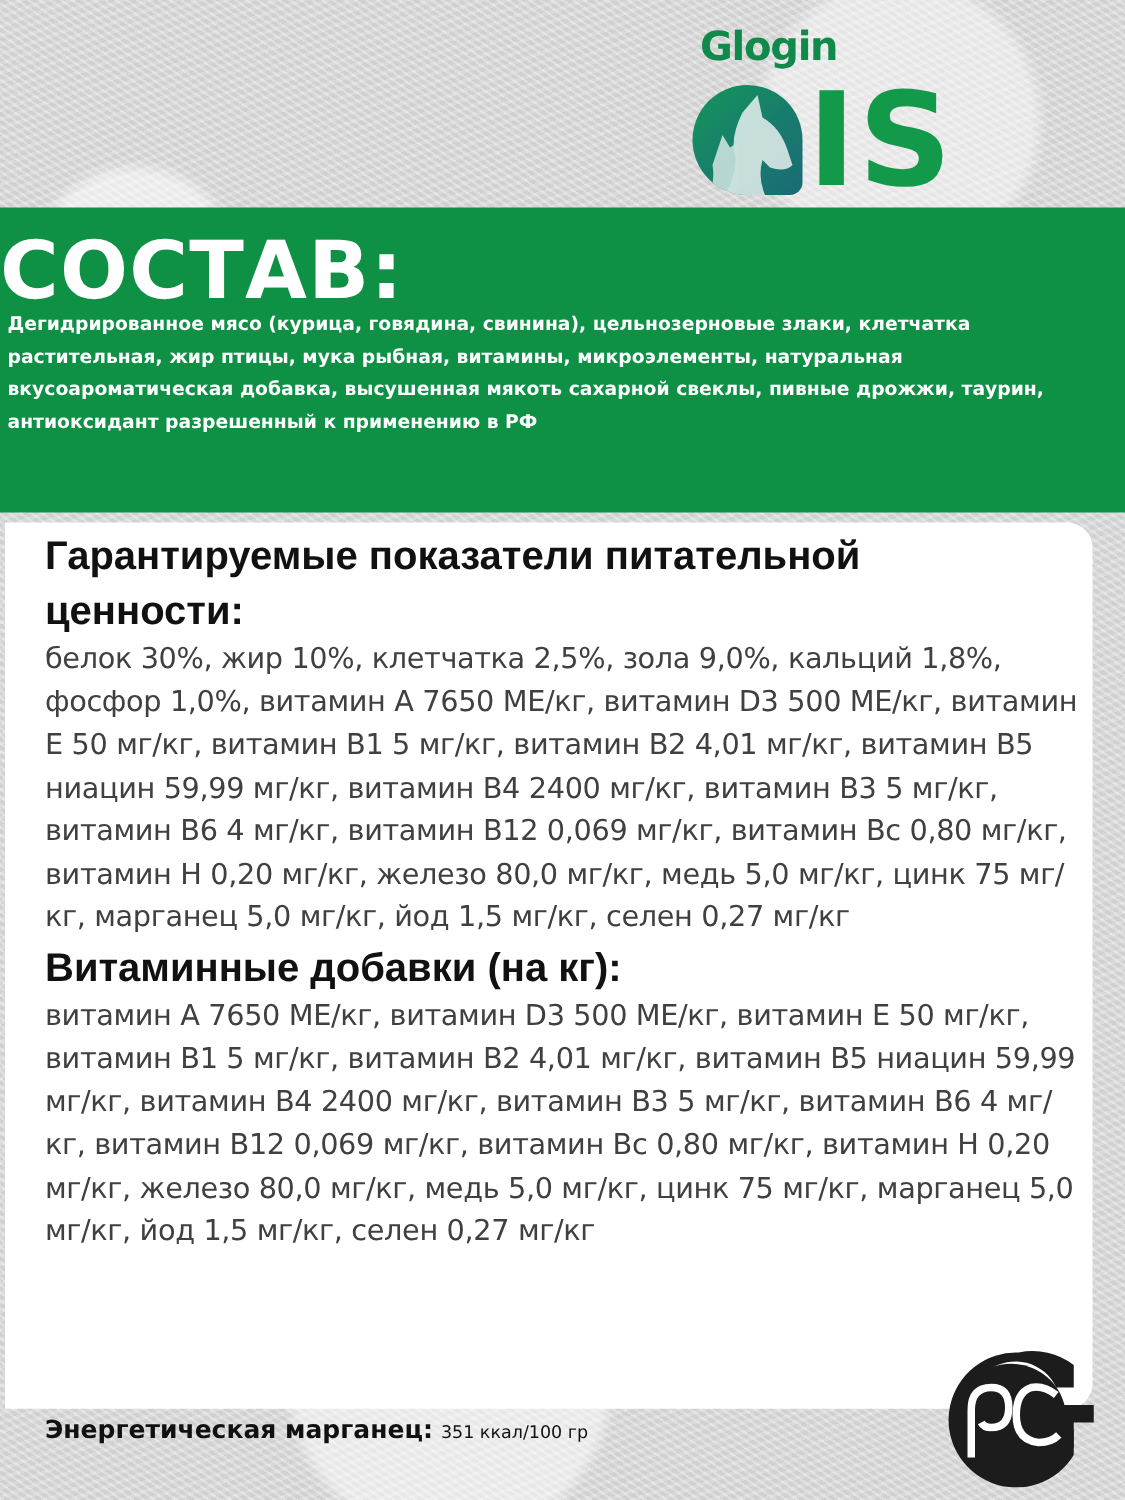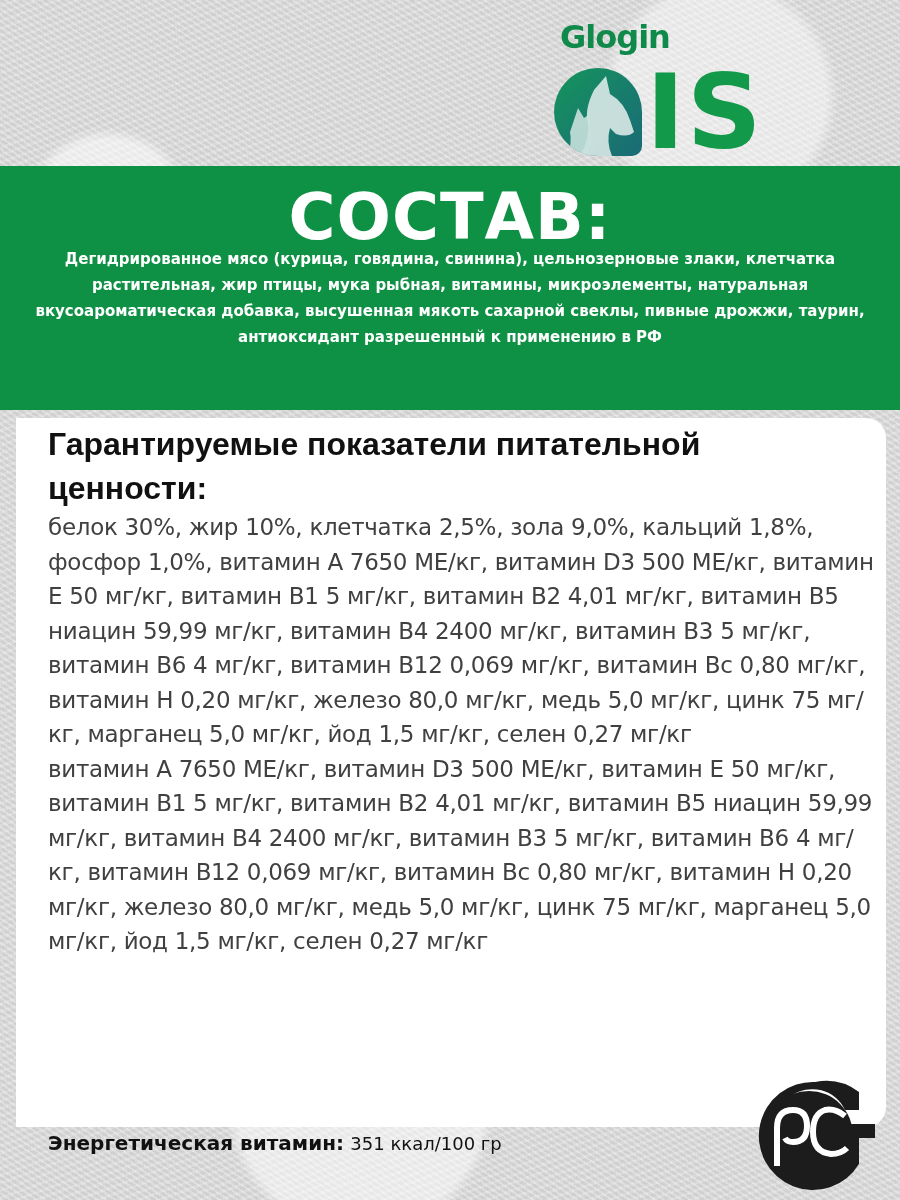--- a/index.html
+++ b/index.html
@@ -29,49 +29,49 @@
   }
   .logo-a {
     display: inline-block; width: 88px; height: 88px; margin: 0 4px 6px 4px;
     border-radius: 44px 44px 10px 44px;
     background: linear-gradient(135deg, #15955a 0%, #187a6e 60%, #1a6b74 100%);
     position: relative; overflow: hidden;
   }
   .logo-a svg { position: absolute; left: 0; top: 0; }
   .band {
     position: absolute; left: 0; top: 166px; width: 900px; height: 244px;
-    background: #0f9145; color: #ffffff; text-align: center;
+    background: #0f9145; color: #ffffff; text-align: left;
   }
   .band-title {
     font-family: "DejaVu Sans", sans-serif; font-weight: bold;
     font-size: 64px; line-height: 66px; margin-top: 18px; letter-spacing: 1px;
   }
   .band-text {
     font-family: "DejaVu Sans", sans-serif; font-weight: bold;
     font-size: 15px; line-height: 26px; padding: 0 6px; margin-top: -4px;
   }
   .card {
-    position: absolute; left: 16px; top: 418px; width: 870px; height: 709px;
+    position: absolute; left: 4px; top: 418px; width: 870px; height: 709px;
     background: #ffffff; border-radius: 0 20px 20px 0;
   }
   .h {
     font-family: "Liberation Sans", sans-serif; font-weight: bold;
     font-size: 32px; line-height: 44px; color: #111; margin: 0 0 0 32px;
   }
   .h1 { padding-top: 4px; width: 800px; }
   .p {
     font-family: "DejaVu Sans", sans-serif; font-size: 23px; line-height: 34.5px;
     color: #404040; margin-left: 32px; width: 830px; letter-spacing: -0.3px;
   }
   .energy {
     position: absolute; left: 32px; top: 713px;
     font-family: "DejaVu Sans", sans-serif; font-size: 20px; color: #111;
   }
   .energy b { font-weight: bold; }
-  .energy span.val { font-size: 18px; }
+  .energy span.val { font-size: 14px; }
   .rst {
     position: absolute; left: 747px; top: 1080px; width: 130px; height: 110px;
   }
 </style>
 </head>
 <body>
 
 <div class="logo">
   <div class="logo-glogin">Glogin</div>
   <div class="logo-frais">
@@ -86,23 +86,24 @@
 </div>
 
 <section class="band">
   <div class="band-title">СОСТАВ:</div>
   <div class="band-text">Дегидрированное мясо (курица, говядина, свинина), цельнозерновые злаки, клетчатка растительная, жир птицы, мука рыбная, витамины, микроэлементы, натуральная вкусоароматическая добавка, высушенная мякоть сахарной свеклы, пивные дрожжи, таурин, антиоксидант разрешенный к применению в РФ</div>
 </section>
 
 <section class="card">
   <div class="h h1">Гарантируемые показатели питательной ценности:</div>
   <div class="p">белок 30%, жир 10%, клетчатка 2,5%, зола 9,0%, кальций 1,8%, фосфор 1,0%, витамин А 7650 МЕ/кг, витамин D3 500 МЕ/кг, витамин Е 50 мг/кг, витамин В1 5 мг/кг, витамин В2 4,01 мг/кг, витамин В5 ниацин 59,99 мг/кг, витамин В4 2400 мг/кг, витамин В3 5 мг/кг, витамин В6 4 мг/кг, витамин В12 0,069 мг/кг, витамин Вс 0,80 мг/кг, витамин Н 0,20 мг/кг, железо 80,0 мг/кг, медь 5,0 мг/кг, цинк 75 мг/кг, марганец 5,0 мг/кг, йод 1,5 мг/кг, селен 0,27 мг/кг</div>
+  <div class="h">Витаминные добавки (на кг):</div>
   <div class="p">витамин А 7650 МЕ/кг, витамин D3 500 МЕ/кг, витамин Е 50 мг/кг, витамин В1 5 мг/кг, витамин В2 4,01 мг/кг, витамин В5 ниацин 59,99 мг/кг, витамин В4 2400 мг/кг, витамин В3 5 мг/кг, витамин В6 4 мг/кг, витамин В12 0,069 мг/кг, витамин Вс 0,80 мг/кг, витамин Н 0,20 мг/кг, железо 80,0 мг/кг, медь 5,0 мг/кг, цинк 75 мг/кг, марганец 5,0 мг/кг, йод 1,5 мг/кг, селен 0,27 мг/кг</div>
   <div class="energy">
-    <b>Энергетическая витамин:</b>
+    <b>Энергетическая марганец:</b>
     <span class="val">351 ккал/100 гр</span>
   </div>
 </section>
 
 <div class="rst">
   <svg width="130" height="110" viewBox="0 0 130 110">
     <path d="M68 2 A54 54 0 1 0 112 84 L112 64 L96 64 A36 36 0 1 1 98 30 L112 30 L112 12 A54 54 0 0 0 68 2 Z" fill="#1c1c1c"></path>
     <circle cx="62" cy="55" r="44" fill="#1c1c1c"></circle>
     <rect x="80" y="44" width="48" height="14" fill="#1c1c1c"></rect>
     <rect x="96" y="44" width="16" height="34" fill="#1c1c1c"></rect>

